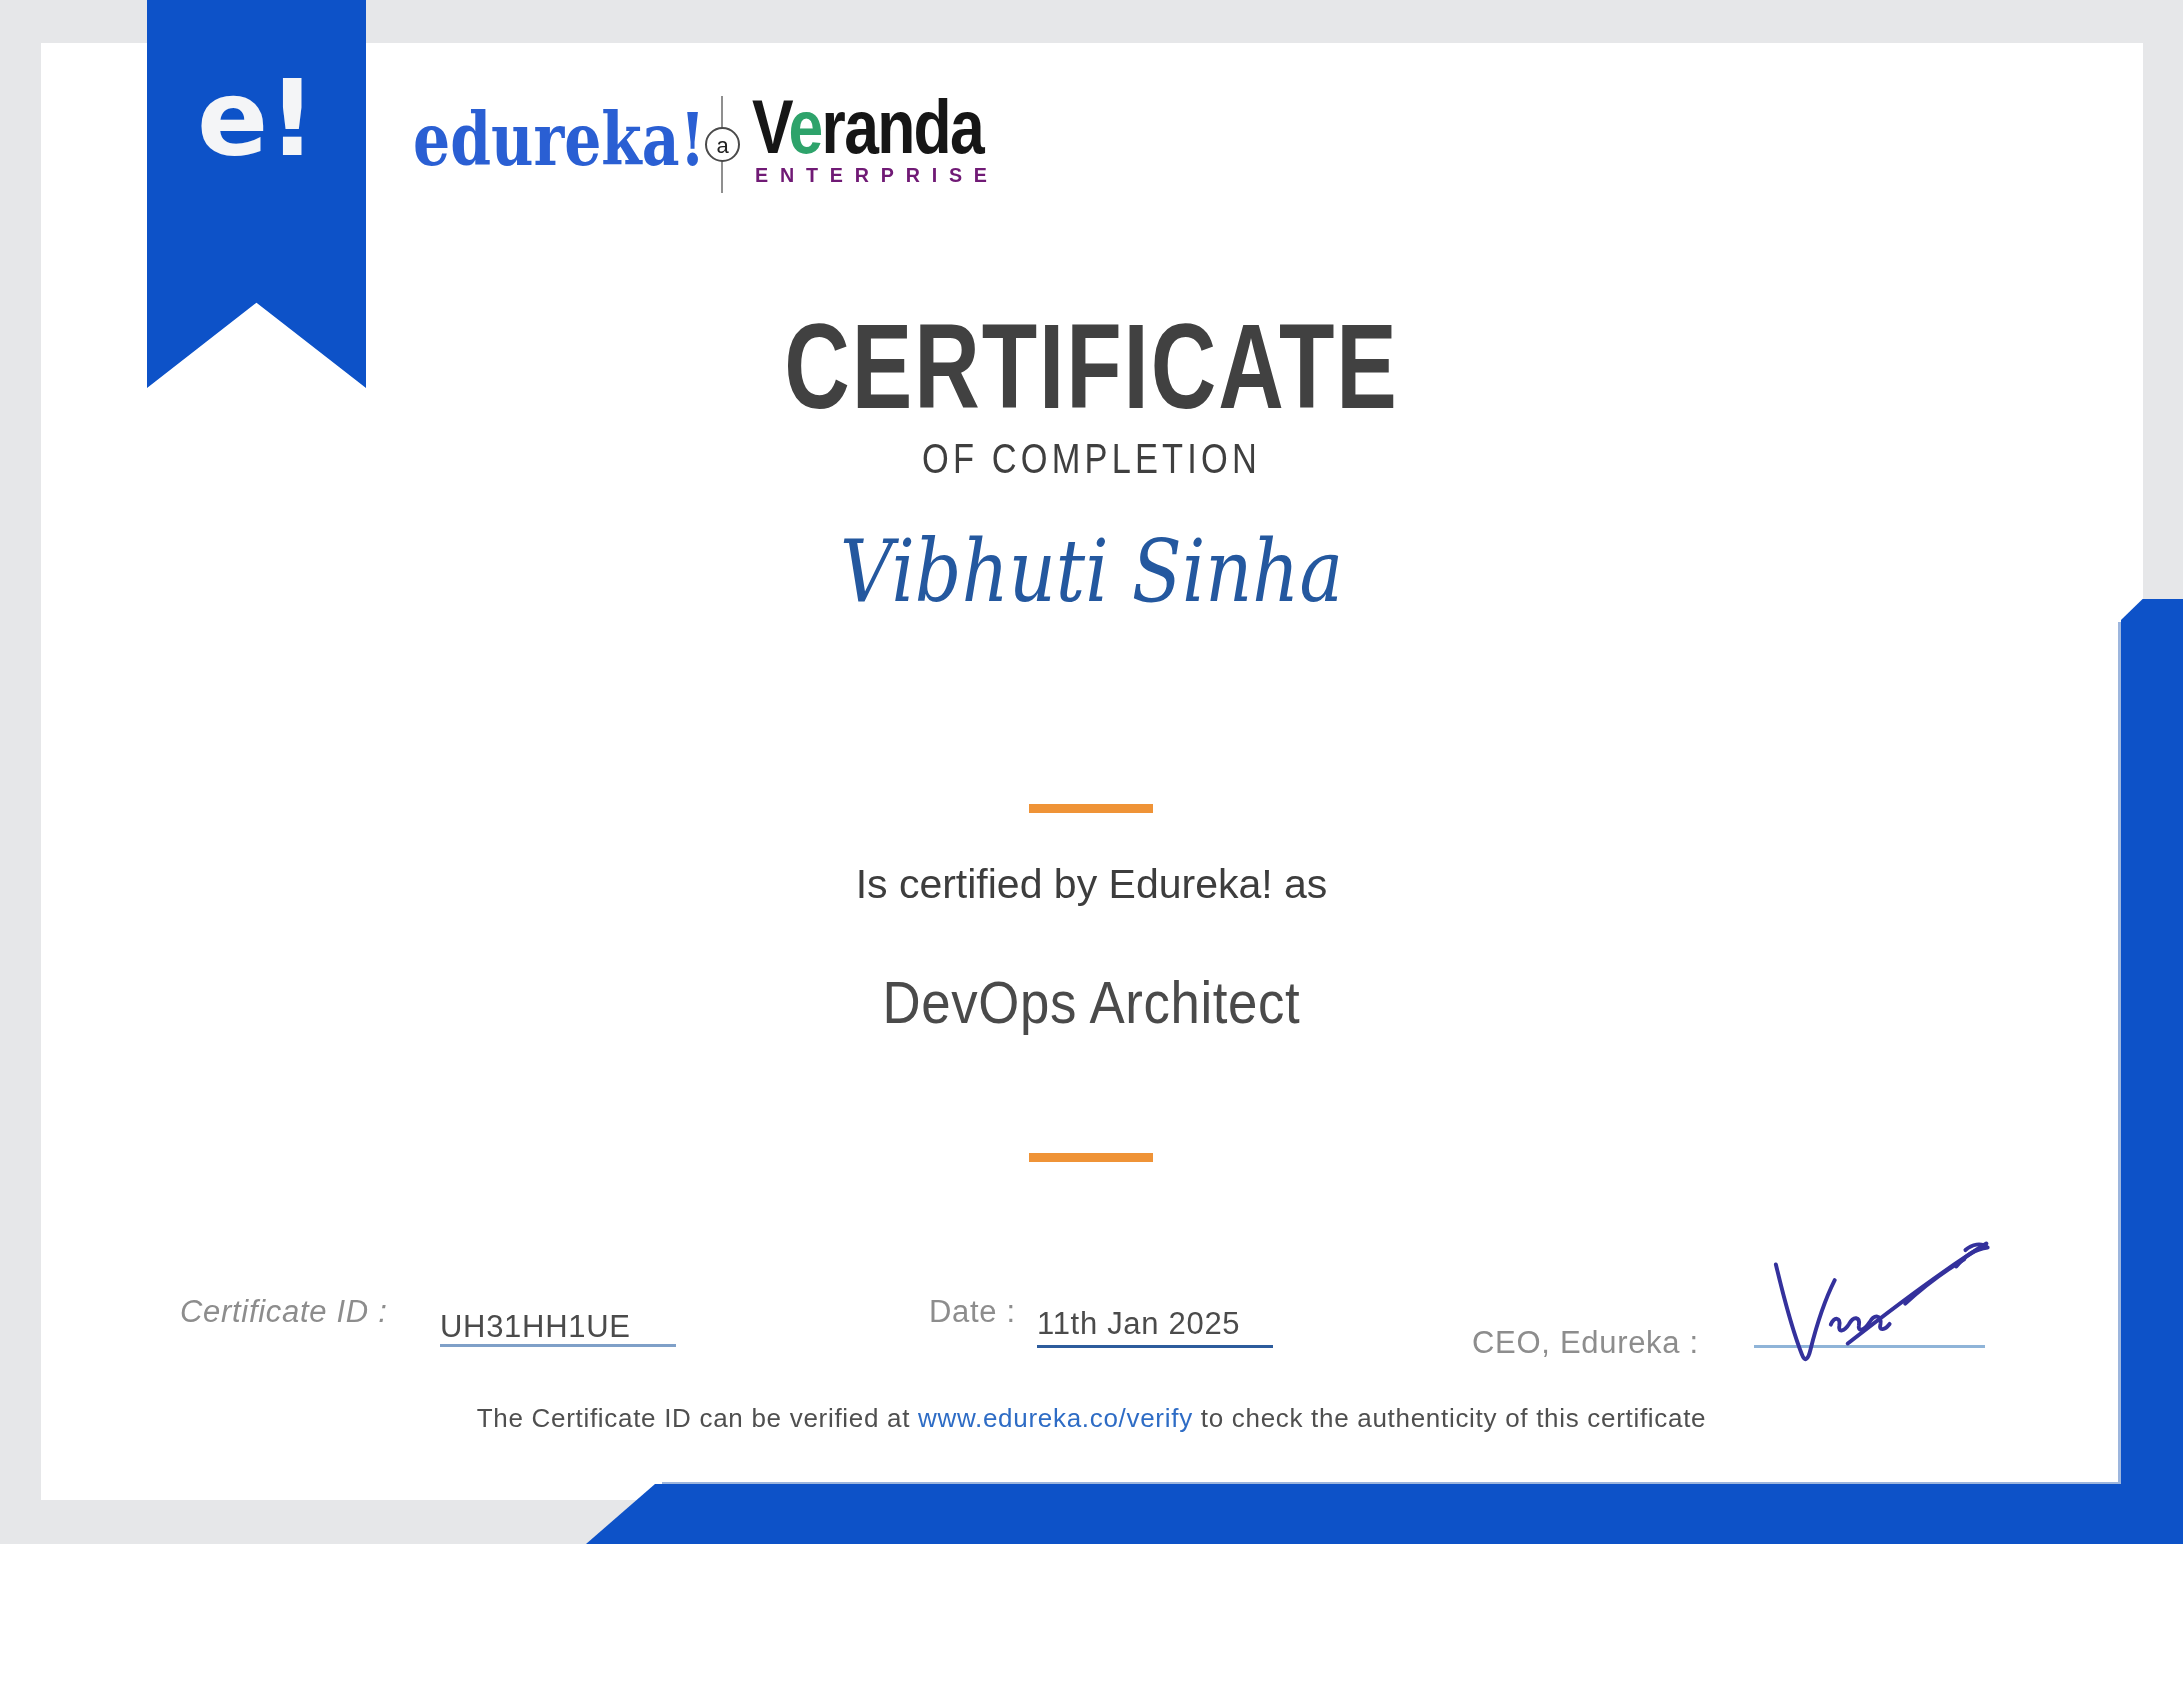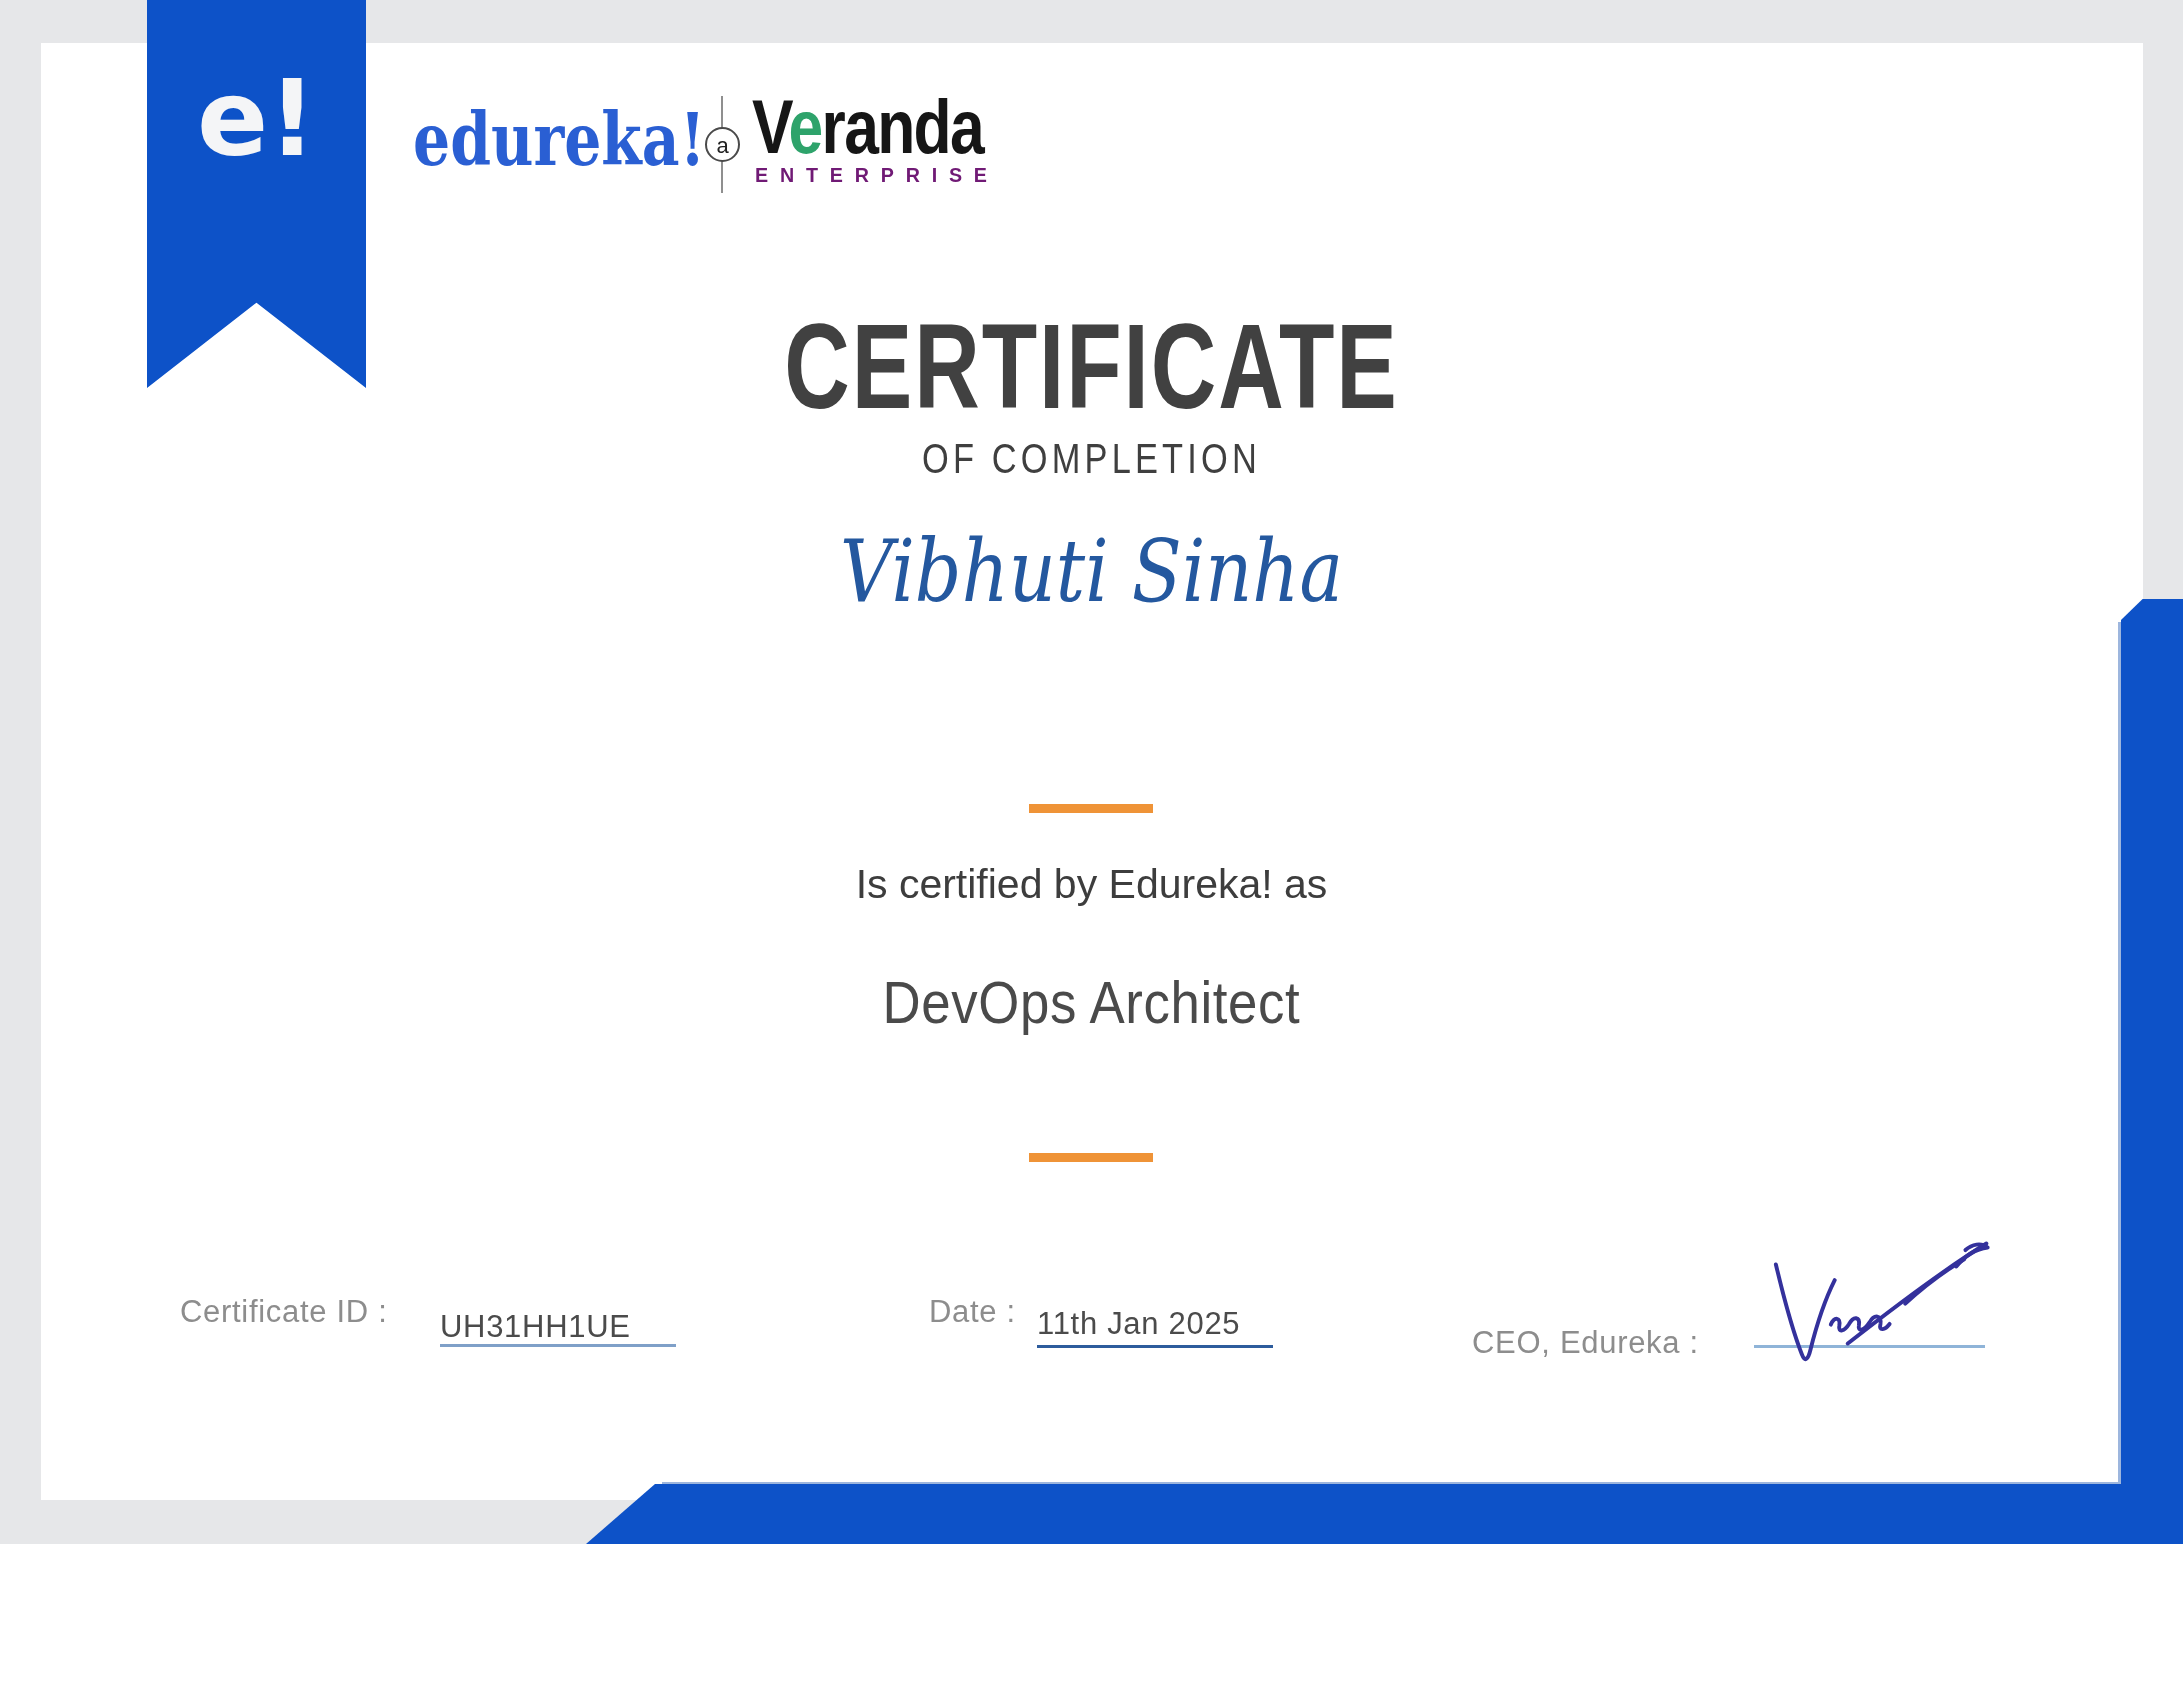--- a/index.html
+++ b/index.html
@@ -48,21 +48,21 @@
     font-size:86px;color:#24589f;transform:scaleX(.85);transform-origin:50% 50%;white-space:nowrap;}
   .divider{left:1029px;width:124px;height:8.5px;background:#ef9337;}
   .divider-1{top:804px;}
   .divider-2{top:1153px;}
   .certified-line{top:861px;font-size:41px;color:#3d3d3d;}
   .course-line{top:968px;font-size:60px;font-weight:500;color:#4a4a4a;letter-spacing:0.7px;
     transform:scaleX(.88);transform-origin:50% 50%;white-space:nowrap;}
   
   .f-label{font-size:31px;color:#8d8d8d;letter-spacing:0.7px;white-space:nowrap;}
   .f-value{font-size:31px;color:#4b4b4b;letter-spacing:0.7px;white-space:nowrap;}
-  .lbl-certid{left:180px;top:1294px;}
+  .lbl-certid{left:180px;top:1294px;font-style:italic;}
   .val-certid{left:440px;top:1309px;width:236px;}
   .u-certid{left:440px;top:1344px;width:236px;height:3.3px;background:#7fa0c8;}
   .lbl-date{left:901px;top:1294px;margin-left:28px;}
   .val-date{left:1037px;top:1306px;width:236px;}
   .u-date{left:1037px;top:1345px;width:236px;height:3.3px;background:#2d5c9c;}
   .lbl-ceo{left:1472px;top:1325px;}
   .u-ceo{left:1754px;top:1345px;width:231px;height:3.3px;background:#8fb4d8;}
   .signature-box{left:1756px;top:1237px;width:262px;height:134px;}
   
   .verify-line{top:1403px;font-size:26px;color:#4f4f4f;letter-spacing:0.7px;}
@@ -121,15 +121,16 @@
       <g fill="none" stroke="#34319c" stroke-width="6" stroke-linecap="round" stroke-linejoin="round">
         <path d="M30,42 C40,84 58,150 70,180 C74,191 79,189 83,172 C92,136 106,94 120,66"></path>
         <path d="M114,134 c6,-13 15,-11 13,2 c-2,11 8,8 15,-3 c7,-13 17,-11 15,2 c-2,11 8,8 16,-4 c8,-14 19,-11 17,2 c-3,12 7,9 14,0"></path>
         <path d="M140,163 C200,116 290,48 352,10"></path>
         <path d="M228,102 C258,74 292,50 318,34"></path>
         <path d="M306,45 C320,28 338,18 354,16 C344,8 330,11 320,20"></path>
       </g>
     </svg>
   </div>
 
+  <div class="abs center verify-line"><span>The Certificate ID can be verified at </span><span class="url">www.edureka.co/verify</span><span> to check the authenticity of this certificate</span></div>
 
 </div>
 
 
 </body></html>

